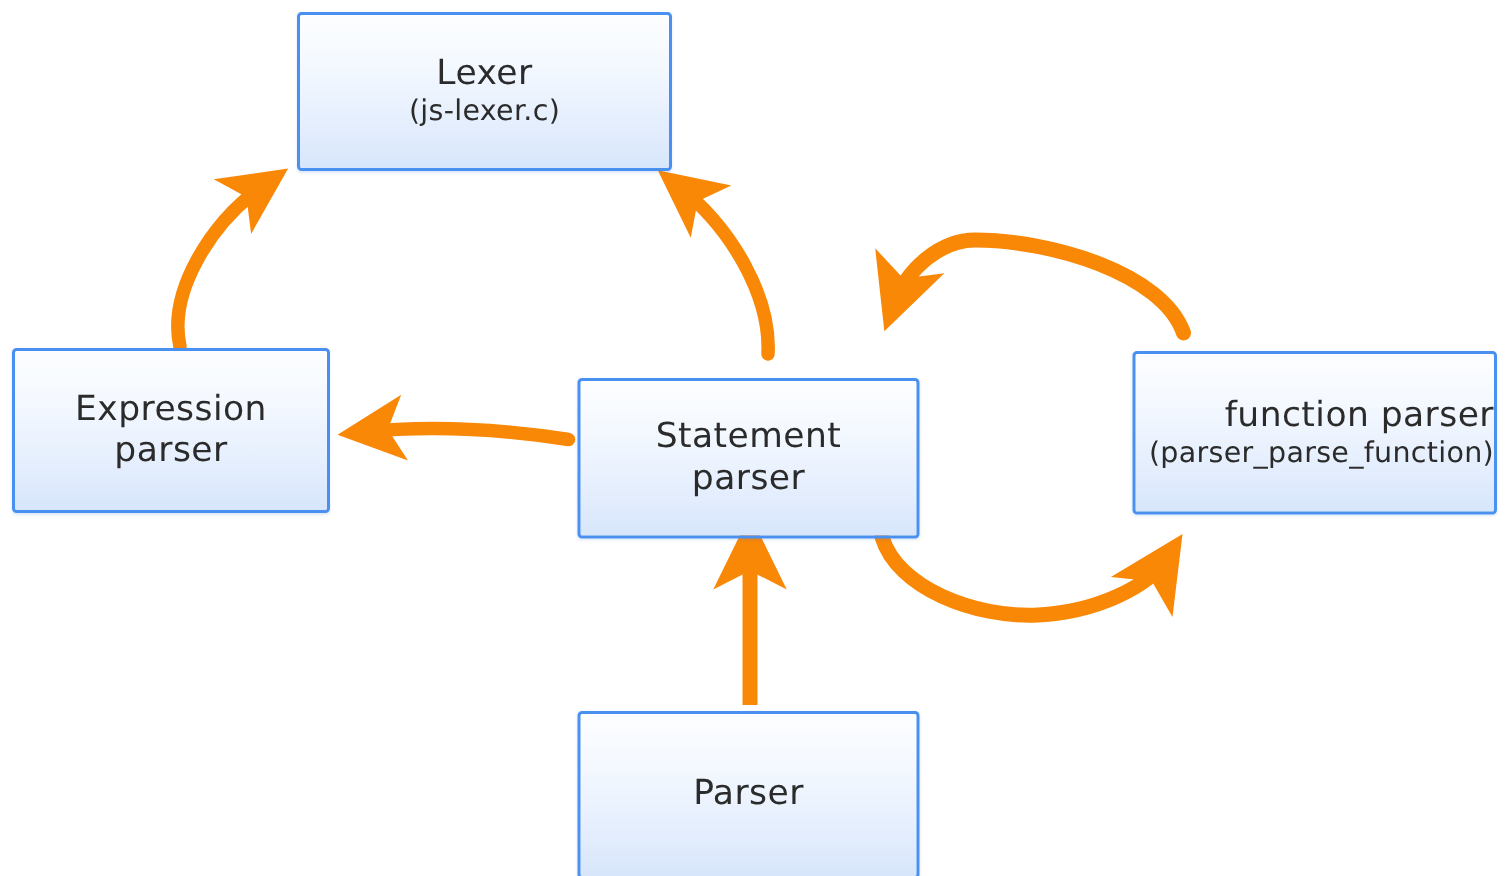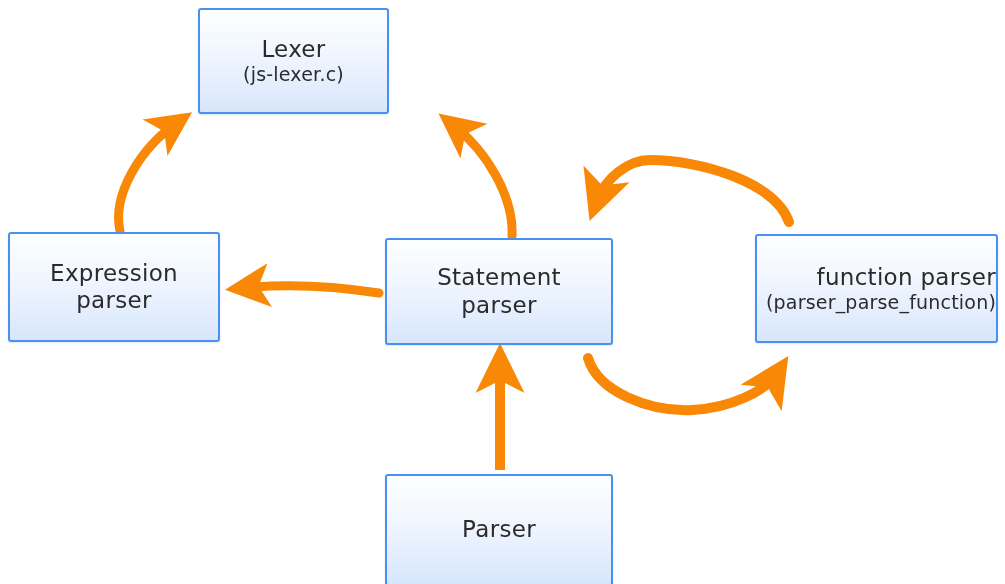--- a/index.html
+++ b/index.html
@@ -35,23 +35,23 @@
   .node .ln-main {
     font-size: 23px;
     letter-spacing: 0.3px;
     white-space: nowrap;
   }
   .node .ln-sub {
     font-size: 19px;
     letter-spacing: 0.2px;
     white-space: nowrap;
   }
-  #node-lexer       { left: 198px; top: 8px;   width: 191px; height: 106px; }
+  #node-lexer       { left: 198px; top: 8px;   width: 250px; height: 106px; }
   #node-expression  { left: 8px;   top: 232px; width: 212px; height: 110px; }
-  #node-statement   { left: 385px; top: 238px; width: 228px; height: 107px; }
+  #node-statement   { left: 385px; top: 252px; width: 228px; height: 107px; }
   #node-function    { left: 755px; top: 234px; width: 243px; height: 109px; align-items: flex-end; }
   #node-parser      { left: 385px; top: 474px; width: 228px; height: 112px; }
 
   #arrows {
     position: absolute;
     left: 0;
     top: 0;
     width: 1005px;
     height: 584px;
     pointer-events: none;

